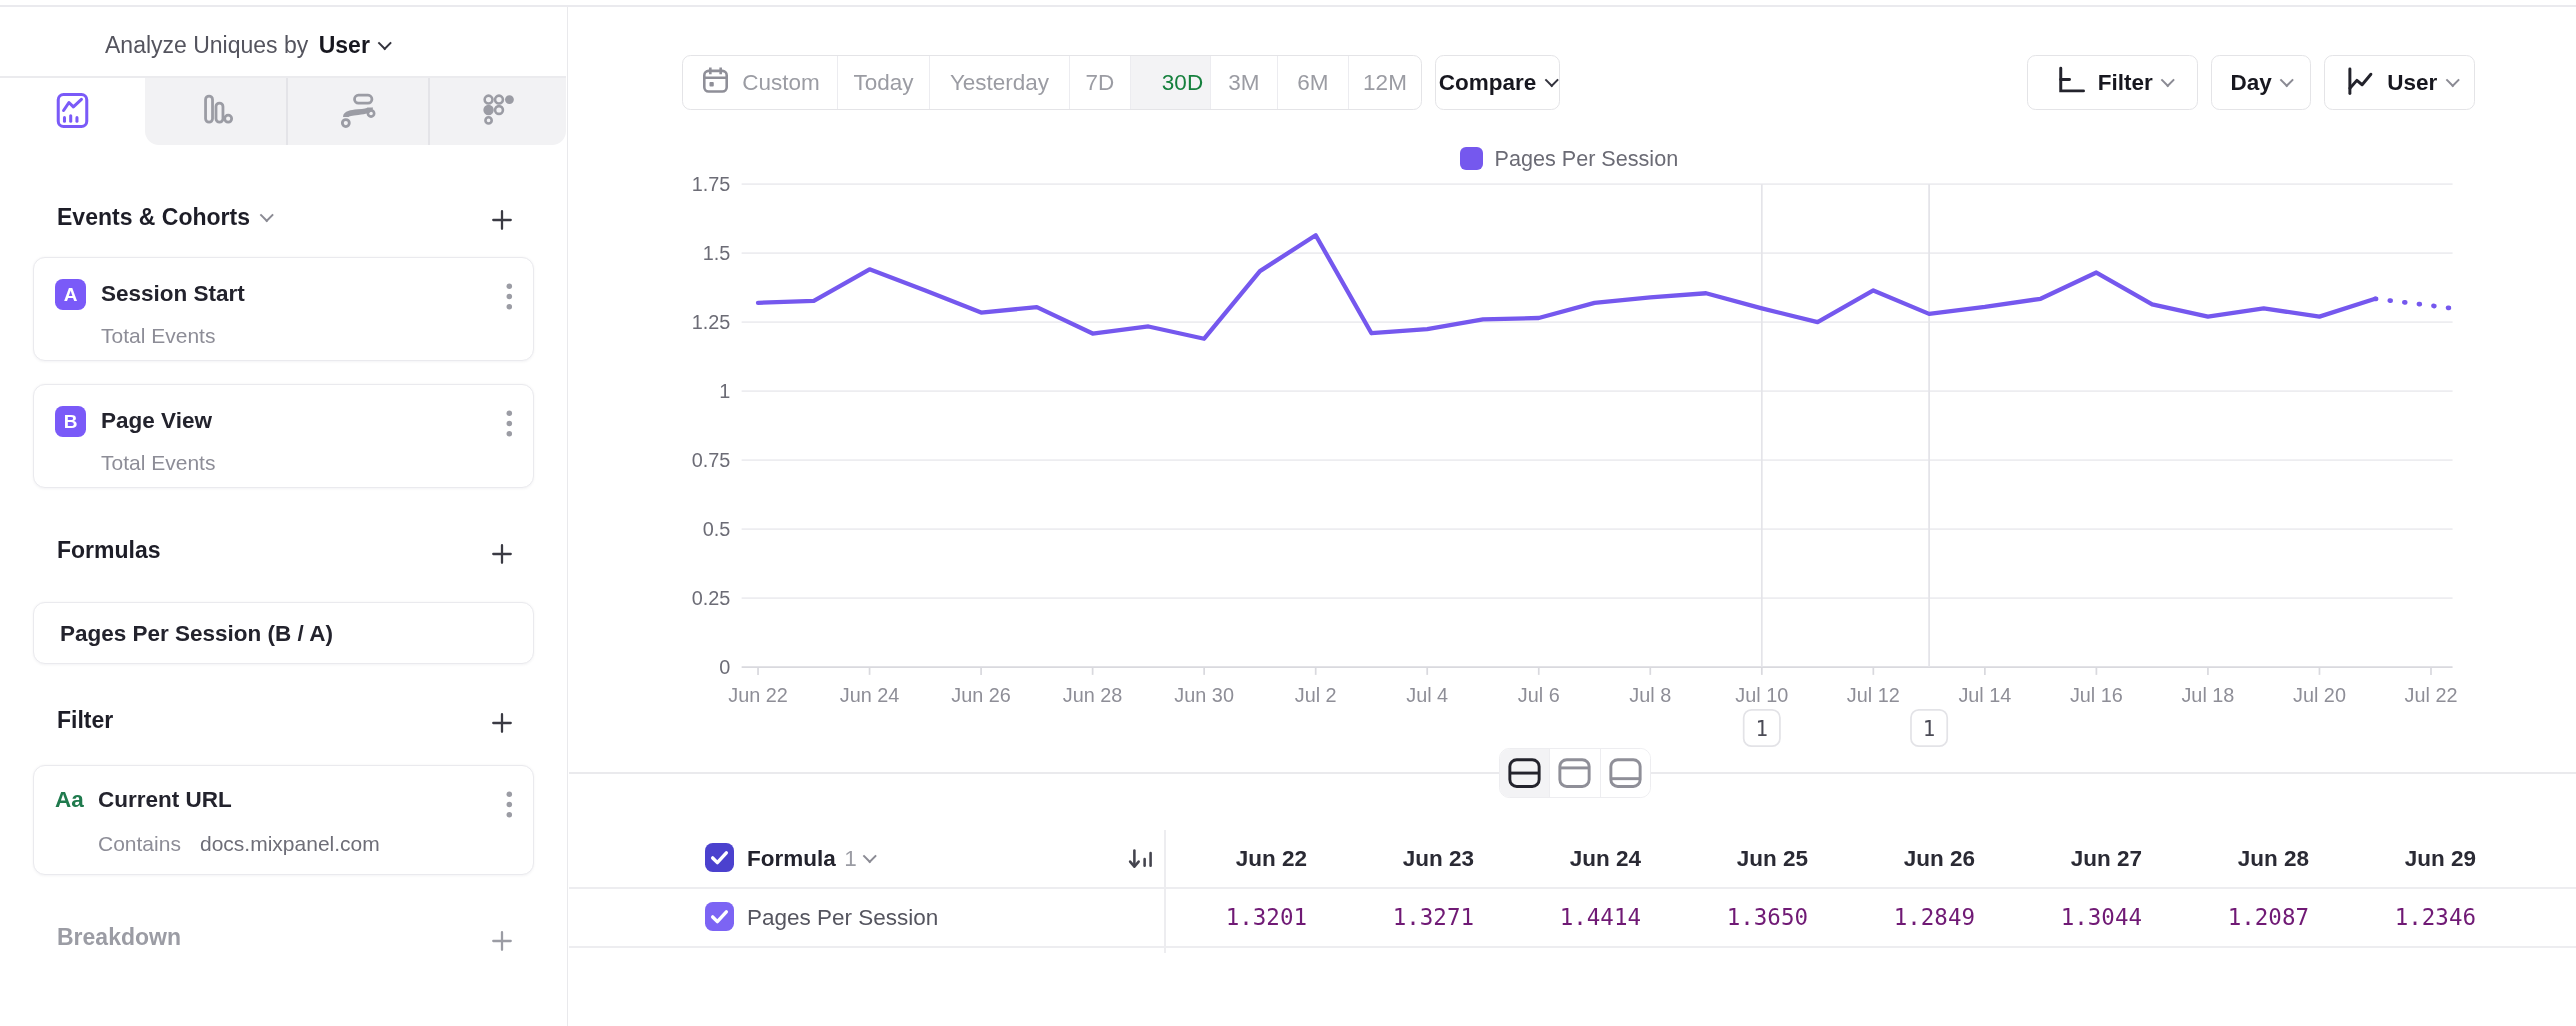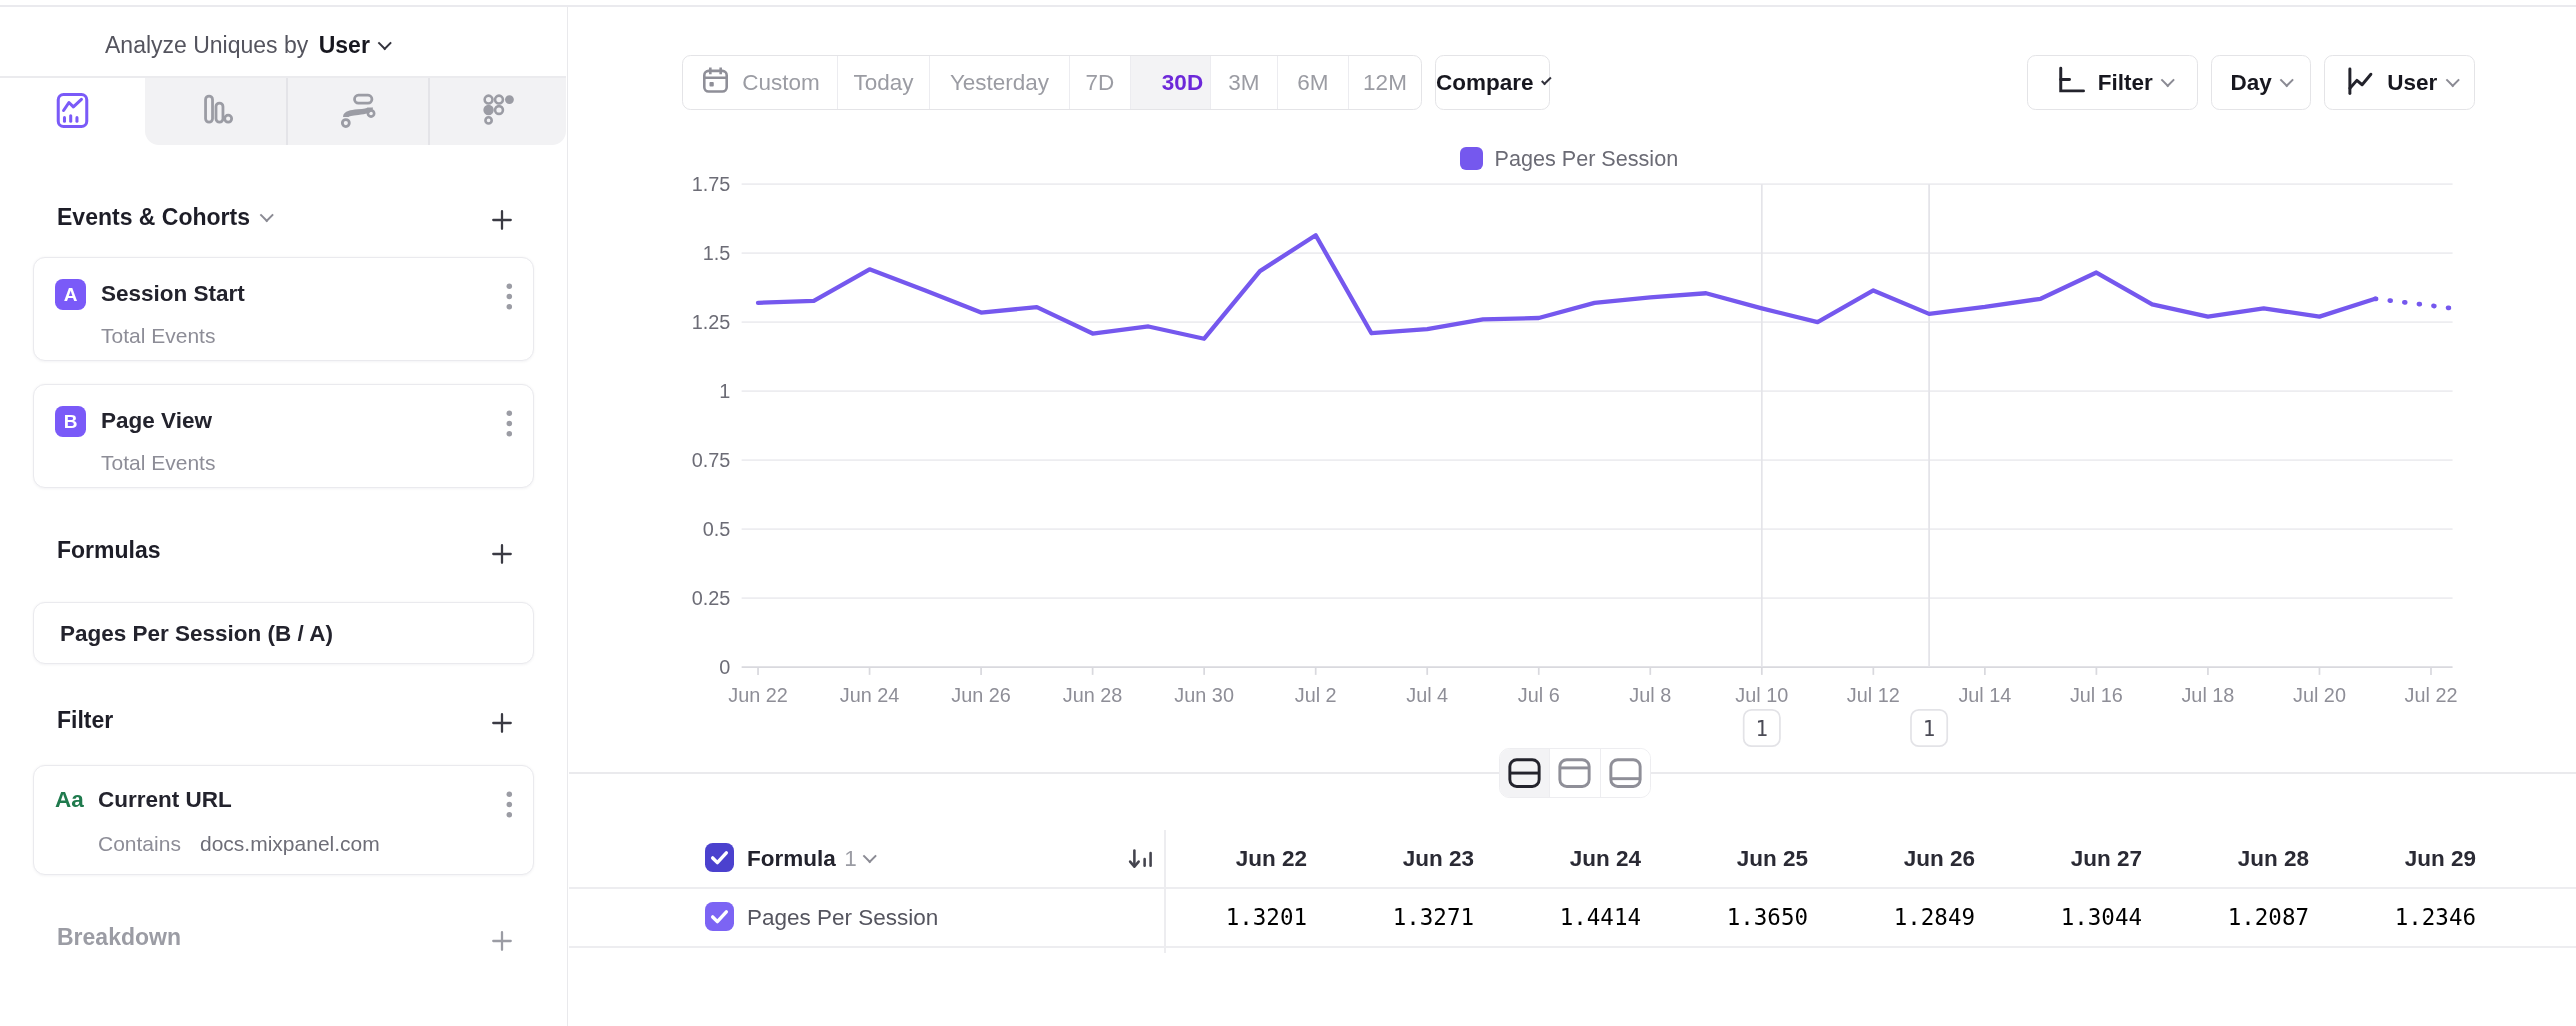--- a/index.html
+++ b/index.html
@@ -33,21 +33,21 @@
 
   .chev { display:inline-block; width:9.5px; height:9.5px; border-right:2.2px solid #8b8b94; border-bottom:2.2px solid #8b8b94; transform:rotate(45deg); margin-top:-5.2px; }
   .chev.dark { border-color:#33333d; }
 
   
   .main { position:absolute; left:569px; top:7px; width:2007px; height:1019px; }
 
   .seg { position:absolute; left:113px; top:48px; height:55px; display:flex; border:1.7px solid #e4e4e7; border-radius:8.6px; background:#fff; overflow:hidden; }
   .seg .cell { display:flex; align-items:center; justify-content:center; gap:11px; font-size:22.5px; color:#9b9ca3; border-left:1.7px solid #ececf0; cursor:pointer; }
   .seg .cell:first-child { border-left:none; }
-  .seg .cell.sel { background:#f3f3f5; color:#6d28d9; font-weight:700;padding-left:24px; }
+  .seg .cell.sel { background:#f3f3f5; color:#15803d; font-weight:400;padding-left:24px; }
 
   .btn { position:absolute; top:48px; height:55px; border:1.7px solid #e4e4e7; border-radius:8.6px; background:#fff; display:flex; align-items:center; justify-content:center; gap:10.4px; font-size:22.5px; font-weight:600; color:#17171f; cursor:pointer; }
 
   .legend { position:absolute; left:891px; top:136px; height:31px; display:flex; align-items:center; gap:12px; cursor:pointer; }
   .legend .swatch { width:22.5px; height:22.5px; border-radius:6px; background:#7558ee; }
   .legend .lab { font-size:21.6px; color:#6b6b75; }
 
   #chart-svg { position:absolute; left:0; top:166px; }
   #chart-svg text { font-family:"Liberation Sans", sans-serif; }
   #chart-svg text.mono { font-family:"DejaVu Sans Mono", monospace; }
@@ -60,21 +60,21 @@
   
   .tbl-hline { position:absolute; left:0; width:2007px; height:1.7px; background:#ededf0; }
   .tbl-vline { position:absolute; left:595px; top:823px; width:1.7px; height:123px; background:#ededf0; }
   .cb { width:29px; height:29px; border-radius:7.8px; display:flex; align-items:center; justify-content:center; cursor:pointer; }
   .trow-left { position:absolute; left:0; width:595px; height:57px; }
   .trow-left .cb { position:absolute; left:136px; top:13px; }
   .mono { font-family:"DejaVu Sans Mono", monospace; }
   .cols { position:absolute; left:597px; width:1348px; height:57px; display:flex; }
   .cols .tcol { width:167px; padding-right:26px; text-align:right; line-height:57px; }
   .cols.hdr .tcol { font-size:22.5px; font-weight:700; color:#2a2a34; }
-  .cols.dat .tcol { font-size:22.5px; color:#000000; }
+  .cols.dat .tcol { font-size:22.5px; color:#701a75; }
   .formula-lbl { position:absolute; left:178px; top:0; height:57px; display:flex; align-items:center; gap:8.6px; font-size:22.5px; }
   .avg-wrap { position:absolute; left:311px; width:233px; height:57px; line-height:57px; text-align:right; font-size:22.5px; }
 </style>
 </head>
 <body>
 
 <div class="app">
   <div class="top-hairline"></div>
   <div class="left-edge"></div>
 
@@ -248,21 +248,21 @@
           <span>3M</span>
         </div>
       <div class="cell" style="width:71px">
           <span>6M</span>
         </div>
       <div class="cell" style="width:73px">
           <span>12M</span>
         </div>
     </div>
 
-    <div class="btn" style="left:866px; width:115px">
+    <div class="btn" style="left:866px; width:125px">
       <span>Compare</span>
         <span class="chev dark"></span>
     </div>
 
     <div class="btn" style="left:1458px; width:171px">
       <span>
         <svg width="35" height="35" viewBox="0 0 40 40" fill="none" stroke="#23232c" stroke-width="3.4" stroke-linecap="round">
           <path d="M10 7 V33 H36"></path>
             <path d="M10 20 H20"></path>
         </svg>

